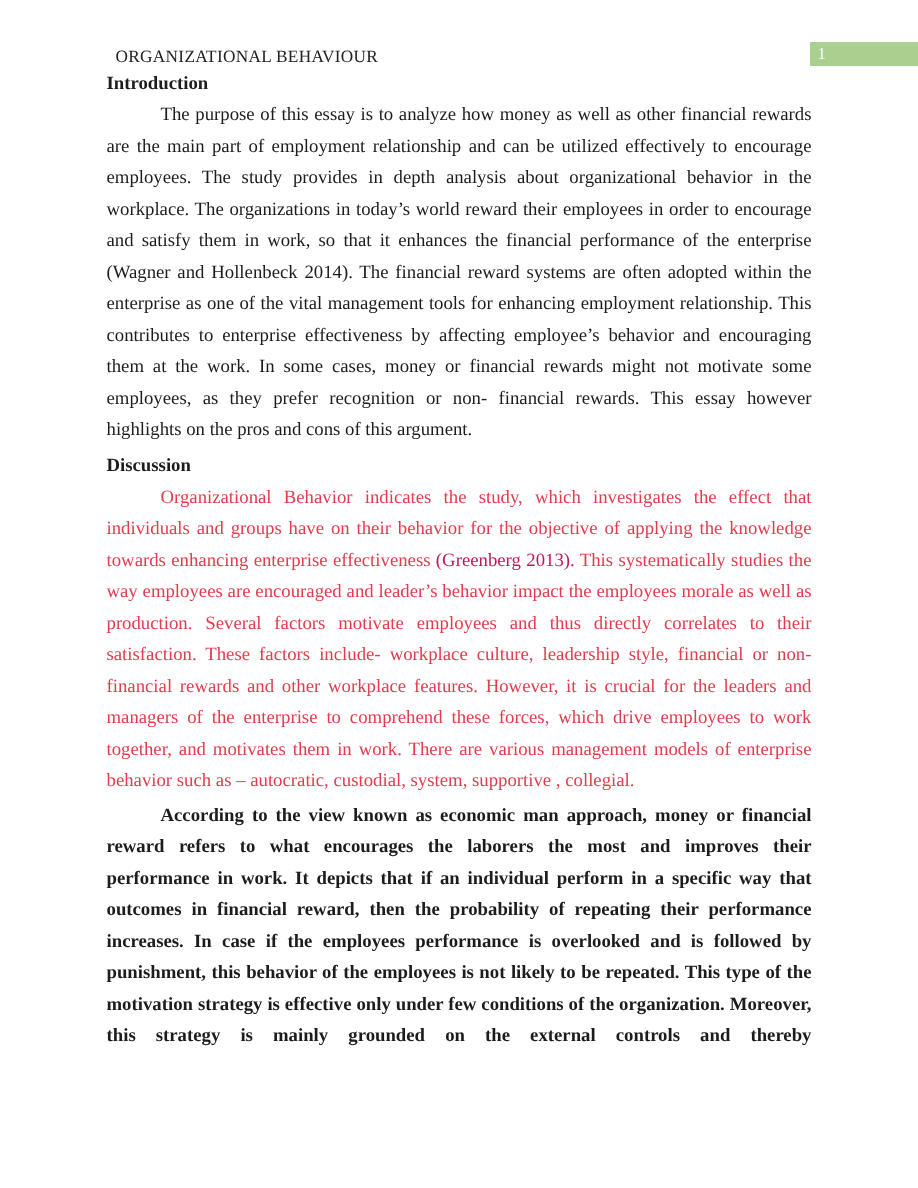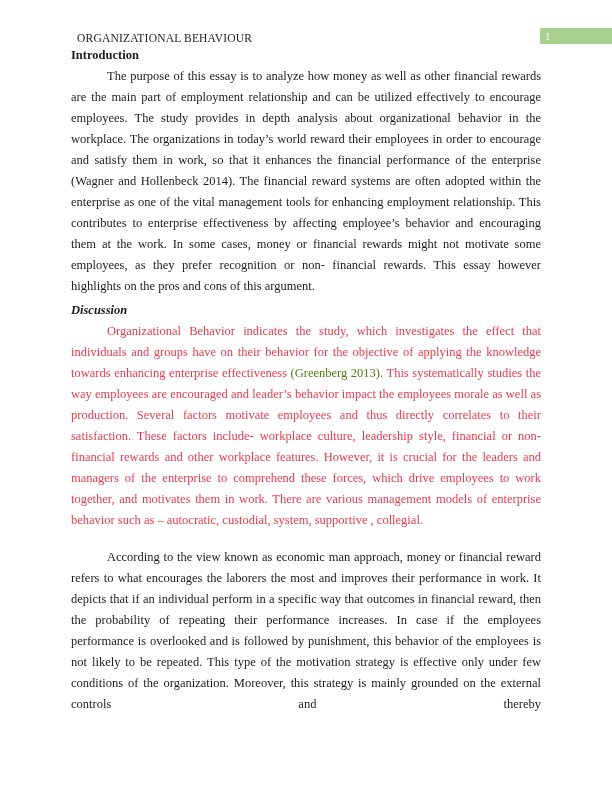--- a/index.html
+++ b/index.html
@@ -45,32 +45,32 @@
     padding: 0 71px;
   }
   .content h2 {
     font-size: 12.5px;
     line-height: 21px;
     font-weight: bold;
     color: #1c1c1c;
     margin: 0;
   }
   .content h2.h-intro { }
-  .content h2.h-disc  { margin-top: 3px; font-style: italic; }
+  .content h2.h-disc  { margin-top: 3px; }
   .para {
     margin: 0;
     font-size: 12.5px;
     line-height: 21px;
     text-align: justify;
     text-indent: 36px;
   }
-  .para.spaced { margin-top: 16px; }
+  .para.spaced { margin-top: 2px; font-weight: bold; }
   .justify-last { text-align-last: justify; }
   .red   { color: #e33b4e; }
-  .black { color: #4d7c0f; }
+  .black { color: #be185d; }
 </style>
 </head>
 <body>
 
 <div class="page">
 
   <div class="header">
     <span class="header-title">ORGANIZATIONAL BEHAVIOUR</span>
     <span class="page-badge"><span>1</span></span>
   </div>

